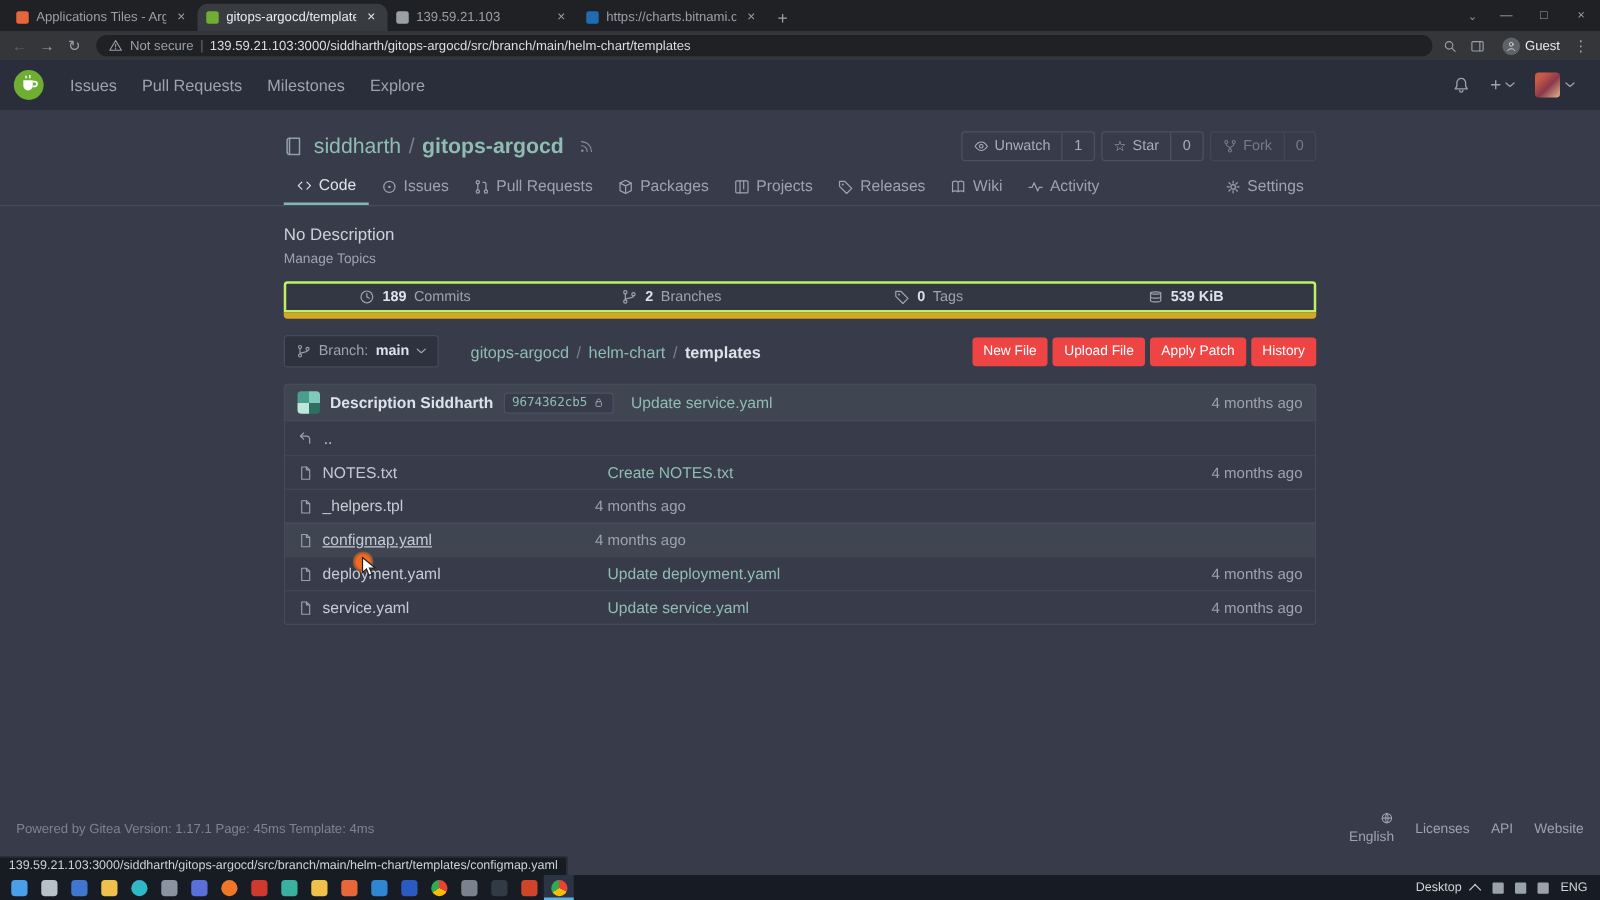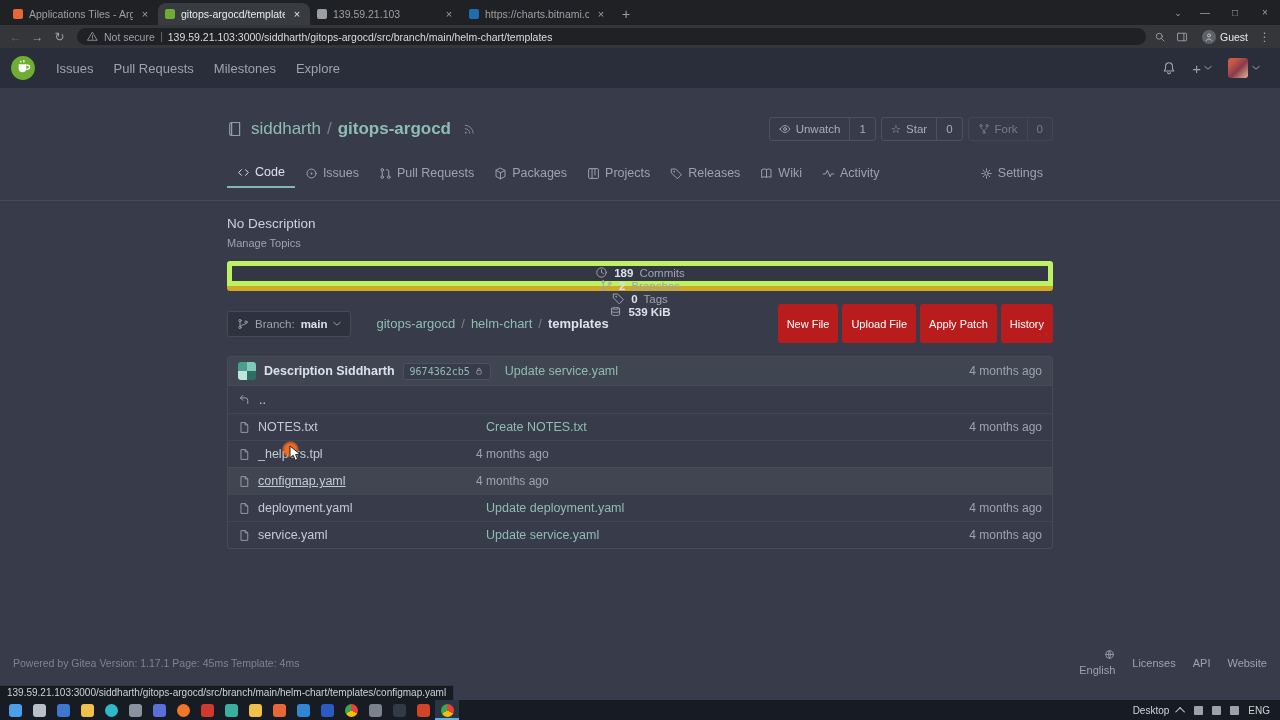--- a/index.html
+++ b/index.html
@@ -33,54 +33,54 @@
   
   .page { position:absolute; top:48px; left:0; right:0; bottom:20px; background:#383c4a; overflow:hidden; }
   .g-nav { height:40px; background:#2a2e3a; display:flex; align-items:center; padding:0 10px; }
   .g-logo { width:26px; height:26px; margin-right:10px; }
   .g-link { color:#9da3ae; font-size:13px; padding:0 10px; text-decoration:none; }
   .g-right { margin-left:auto; display:flex; align-items:center; gap:16px; color:#9da3ae; padding-right:10px; }
   .g-plus { display:flex; align-items:center; gap:3px; font-size:15px; }
   .g-user { display:flex; align-items:center; gap:4px; }
   .g-avatar { width:20px; height:20px; border-radius:3px; background:linear-gradient(135deg,#c95a4a 20%,#8a3a4a 55%,#e0b890); }
 
-  .container { width:826px; margin:12px auto; }
+  .container { width:826px; margin:0 auto; }
   .repo-head { display:flex; align-items:center; padding-top:12px; height:46px; color:#8fa0ad; }
   .repo-title { font-size:17px; display:flex; align-items:center; gap:6px; margin-left:8px; }
   .repo-title a { color:#8fbdb2; text-decoration:none; }
   .repo-title .rname { font-weight:600; }
   .repo-title .sep { color:#7a8089; }
   .rss { color:#8a909a; margin-left:6px; }
   .repo-actions { margin-left:auto; display:flex; gap:5px; }
   .act-btn { display:flex; border:1px solid #4b5162; border-radius:3px; overflow:hidden; font-size:11.5px; color:#a7adb8; height:24px;text-align:center; }
   .act-btn .lbl { padding:0 9px; display:flex; align-items:center; gap:5px; }
   .act-btn .cnt { padding:0 9px; border-left:1px solid #4b5162; display:flex; align-items:center; }
   .act-btn.dim { opacity:.55; }
 
   .repo-tabs-wrap { border-bottom:1px solid #454b59; }
   .repo-tabs { display:flex; align-items:center; height:30px; font-size:12.5px; color:#9da3ae; }
   .rtab { display:flex; gap:5px; align-items:center; padding:0 10px; height:30px; }
   .rtab.active { color:#dbe2ea; border-bottom:2px solid #83b6b0; }
   .rtab-settings { margin-left:auto; }
 
   .desc { margin-top:15px; font-size:13.5px; color:#ccd2da; }
   .topics { margin-top:6px; font-size:11px; color:#9da3ae; }
-  .stats-box { margin-top:12px; height:25px; border:5px solid #bef264; border-radius:3px 3px 0 0; background:rgba(0,0,0,.08); display:flex;flex-direction:column; }
+  .stats-box { margin-top:12px; height:25px; border:2px solid #bef264; border-radius:3px 3px 0 0; background:rgba(0,0,0,.08); display:flex; }
   .stat { flex:1; display:flex; align-items:center; justify-content:center; gap:6px; font-size:11.5px; color:#9da3ae; }
   .stat b { color:#dbe2ea; font-weight:600; }
   .langbar { height:5px; border-radius:0 0 3px 3px; }
 
   .branch-row { margin-top:13px; display:flex; align-items:center; gap:25px; }
   .branch-btn { height:26px; background:#2e323e; border:1px solid #454b59; border-radius:3px; color:#9da3ae; font-size:11.5px; display:flex; align-items:center; gap:6px; padding:0 9px; }
   .branch-btn b { color:#dbe2ea; font-weight:600; }
   .crumb { font-size:13px; color:#8fbdb2; display:flex; gap:6px; align-items:center; }
   .crumb .sep { color:#7a8089; }
   .crumb b { color:#dbe2ea; font-weight:600; }
   .branch-actions { margin-left:auto; display:flex; gap:4px; }
-  .green-btn { height:39px; background:#b91c1c; color:#fff; border-radius:3px; font-size:11px; display:flex; align-items:center; padding:0 9px; }
+  .green-btn { height:23px; background:#ef4444; color:#fff; border-radius:3px; font-size:11px; display:flex; align-items:center; padding:0 9px; }
 
   .commit-box { margin-top:13px; border:1px solid #454b59; border-radius:3px 3px 0 0; background:#404552; height:30px; display:flex; align-items:center; padding:0 10px; gap:8px; }
   .commit-avatar { width:18px; height:18px; border-radius:3px; background:conic-gradient(#7fcab8 0 25%, #2e6e63 0 50%, #bfe6da 0 75%, #4a9e8e 0); }
   .commit-author { color:#dbe2ea; font-weight:700; font-size:12.5px; }
   .hash-chip { display:flex; align-items:center; gap:4px; border:1px solid #4b5162; border-radius:3px; padding:2px 6px; font-family:"DejaVu Sans Mono", monospace; font-size:10px; color:#8fbdb2; background:#383c4a; }
   .hash-chip .lock { color:#9da3ae; }
   .commit-msg { color:#8fbdb2; font-size:12.5px; text-decoration:none; margin-left:6px; }
   .commit-time { margin-left:auto; color:#9da3ae; font-size:12px; }
 
   .file-table { border:1px solid #454b59; border-top:none; border-radius:0 0 3px 3px; font-size:12.5px; }

